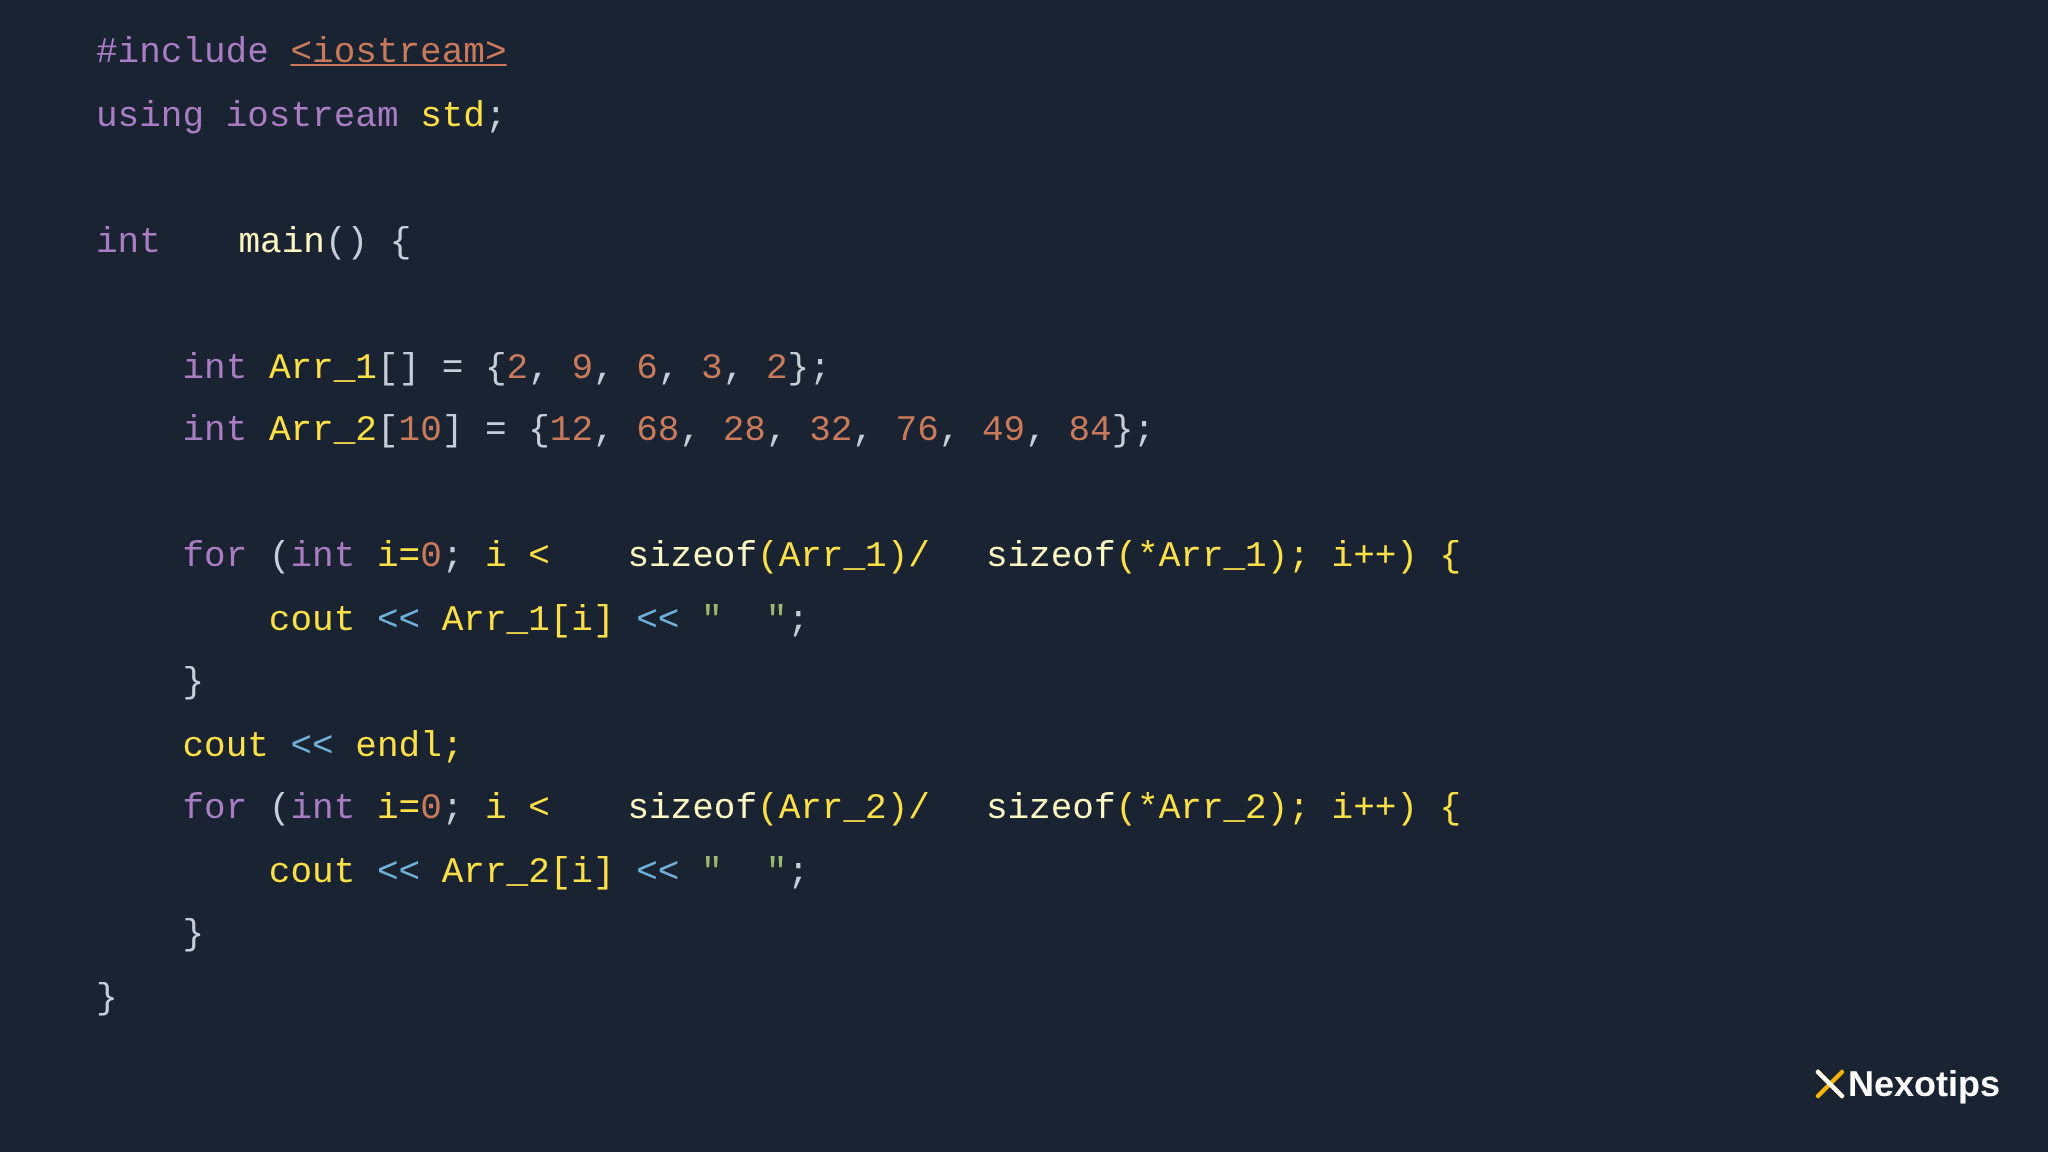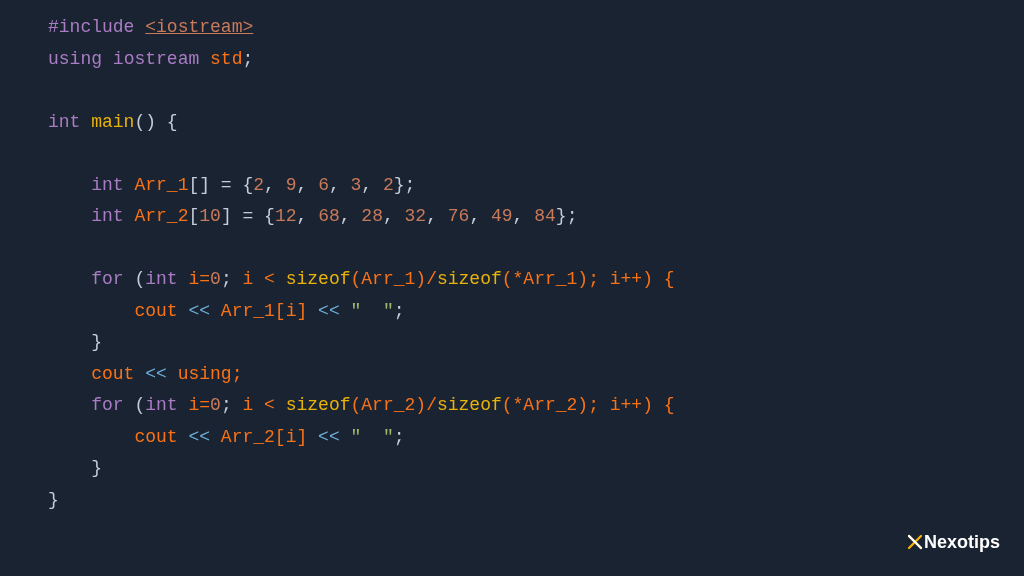--- a/index.html
+++ b/index.html
@@ -15,24 +15,24 @@
   position: relative;
   overflow: hidden;
 }
 pre {
   font-family: inherit;
   white-space: pre;
 }
 .kw { color: #a97cc4; }        
 .hdr { color: #c97a5a; text-decoration: underline; }       
 .num { color: #c97a5a; }       
-.fn { color: #eab308; }        
+.fn { color: #fef9c3; margin-left: 28px; }        
 .op { color: #6fb0d8; }        
 .str { color: #9fb86f; }       
-.var { color: #f97316; }
+.var { color: #fde047; }
 .punc { color: #c5cdd9; }
 .logo {
   position: absolute;
   bottom: 18px;
   right: 24px;
   display: flex;
   align-items: center;
   gap: 0;
   color: #fff;
   font-family: -apple-system, BlinkMacSystemFont, 'Segoe UI', sans-serif;
@@ -48,21 +48,21 @@
 <span class="kw">using</span> <span class="kw">iostream</span> <span class="var">std</span><span class="punc">;</span>
 
 <span class="kw">int</span> <span class="fn">main</span><span class="punc">()</span><span class="punc"> {</span>
 
     <span class="kw">int</span> <span class="var">Arr_1</span><span class="punc">[]</span><span class="punc"> = {</span><span class="num">2</span><span class="punc">, </span><span class="num">9</span><span class="punc">, </span><span class="num">6</span><span class="punc">, </span><span class="num">3</span><span class="punc">, </span><span class="num">2</span><span class="punc">};</span>
     <span class="kw">int</span> <span class="var">Arr_2</span><span class="punc">[</span><span class="num">10</span><span class="punc">]</span><span class="punc"> = {</span><span class="num">12</span><span class="punc">, </span><span class="num">68</span><span class="punc">, </span><span class="num">28</span><span class="punc">, </span><span class="num">32</span><span class="punc">, </span><span class="num">76</span><span class="punc">, </span><span class="num">49</span><span class="punc">, </span><span class="num">84</span><span class="punc">};</span>
 
     <span class="kw">for</span> (<span class="kw">int</span> <span class="var">i=</span><span class="num">0</span>;<span class="var"> i &lt; </span><span class="fn">sizeof</span><span class="var">(Arr_1)/</span><span class="fn">sizeof</span><span class="var">(*Arr_1); i++) {</span>
         <span class="var">cout</span> <span class="op">&lt;&lt;</span><span class="var"> Arr_1[i] </span><span class="op">&lt;&lt;</span> <span class="str">"  "</span>;
     <span class="punc">}</span>
-    <span class="var">cout</span> <span class="op">&lt;&lt;</span><span class="var"> using;</span>
+    <span class="var">cout</span> <span class="op">&lt;&lt;</span><span class="var"> endl;</span>
     <span class="kw">for</span> (<span class="kw">int</span> <span class="var">i=</span><span class="num">0</span>;<span class="var"> i &lt; </span><span class="fn">sizeof</span><span class="var">(Arr_2)/</span><span class="fn">sizeof</span><span class="var">(*Arr_2); i++) {</span>
         <span class="var">cout</span> <span class="op">&lt;&lt;</span><span class="var"> Arr_2[i] </span><span class="op">&lt;&lt;</span> <span class="str">"  "</span>;
     <span class="punc">}</span>
 <span class="punc">}</span></pre>
 
 <div class="logo">
   <svg viewBox="0 0 24 24" fill="none">
     <path d="M4 4 L20 20 M20 4 L4 20" stroke="#f7b500" stroke-width="3" stroke-linecap="round"></path>
     <path d="M4 4 L20 20" stroke="#fff" stroke-width="3" stroke-linecap="round"></path>
   </svg>

